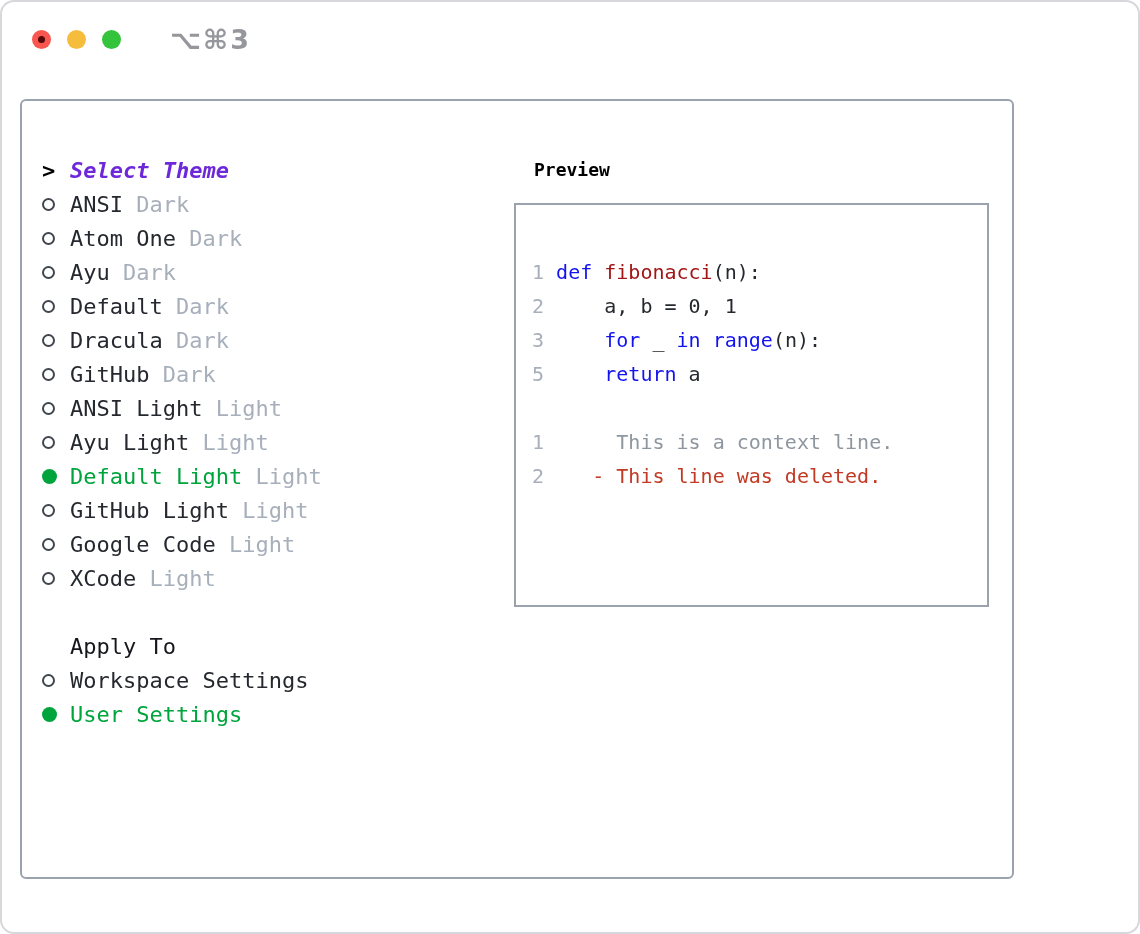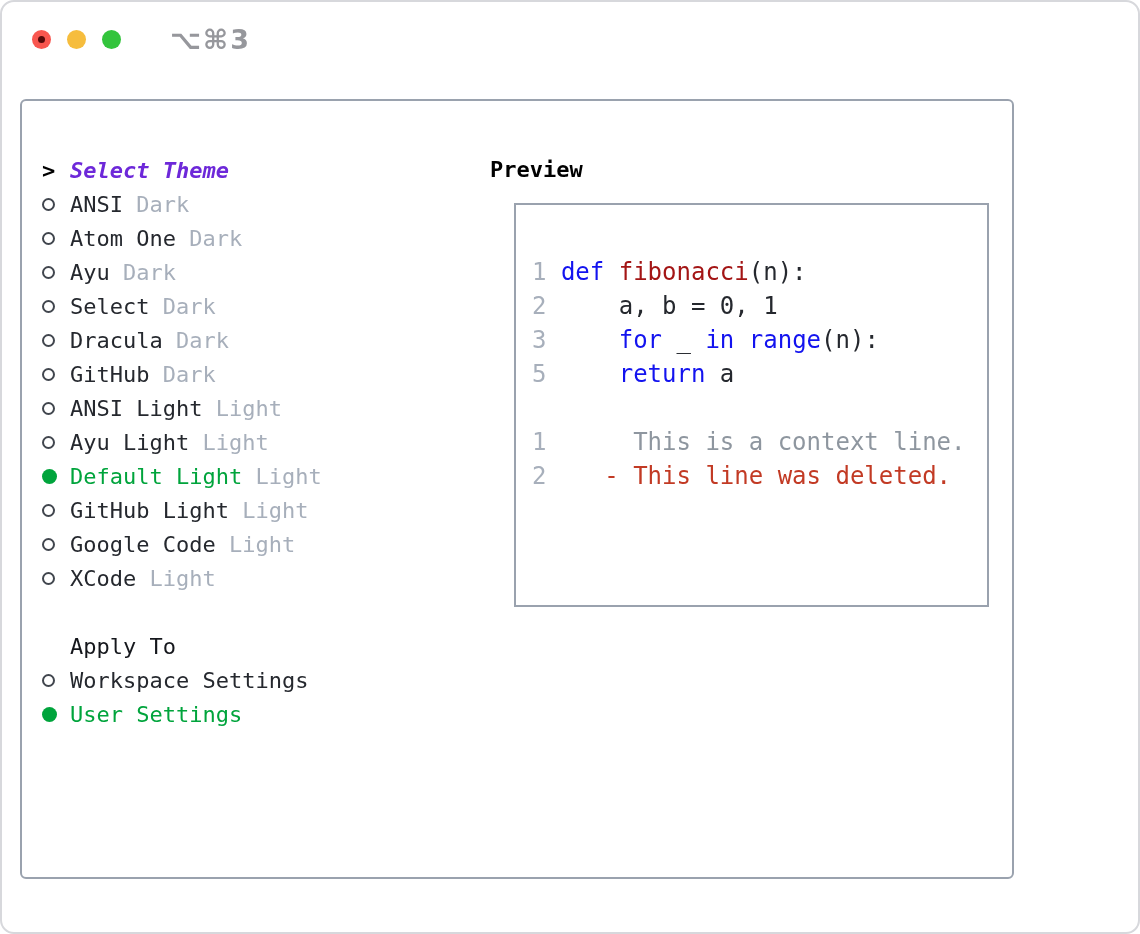--- a/index.html
+++ b/index.html
@@ -58,29 +58,29 @@
   .variant{white-space:pre;color:var(--muted);}
   
   .left-col{position:absolute;left:20px;top:52px;}
   .apply-block{margin-top:34px;}
   .apply-hdr{padding-left:28px;}
   .hint{
     margin-top:34px;width:440px;font-size:22px;line-height:34px;color:var(--muted);
   }
   
   .preview-header{
-    position:absolute;left:468px;top:52px;height:34px;line-height:34px;
-    font-size:22px;font-weight:700;color:#000;
+    position:absolute;left:512px;top:52px;height:34px;line-height:34px;
+    font-size:18px;font-weight:700;color:#000;
   }
   .preview-box{
     position:absolute;left:492px;top:102px;width:475px;height:404px;
     border:2px solid var(--border);background:#fff;
     padding:50px 0 0 16px;overflow:hidden;
   }
-  .code-row{white-space:pre;height:34px;line-height:34px;font-size:24px;color:var(--text-dark);}
+  .code-row{white-space:pre;height:34px;line-height:34px;font-size:20px;color:var(--text-dark);}
   .ln{color:var(--muted);}
   .tok-p{color:var(--text-dark);}
   .tok-kw{color:var(--kw);}
   .tok-fn{color:var(--fn);}
   .tok-ctx{color:var(--context);}
   .tok-del{color:var(--del);}
   .tok-add{color:var(--add);}
 </style>
 </head>
 <body>
@@ -122,21 +122,21 @@
             <span class="marker">
               <span class="radio"></span>
             </span>
             <span class="label">Ayu</span>
             <span class="variant"> Dark</span>
           </div>
           <div class="row">
             <span class="marker">
               <span class="radio"></span>
             </span>
-            <span class="label">Select</span>
+            <span class="label">Default</span>
             <span class="variant"> Dark</span>
           </div>
           <div class="row">
             <span class="marker">
               <span class="radio"></span>
             </span>
             <span class="label">Dracula</span>
             <span class="variant"> Dark</span>
           </div>
           <div class="row">

